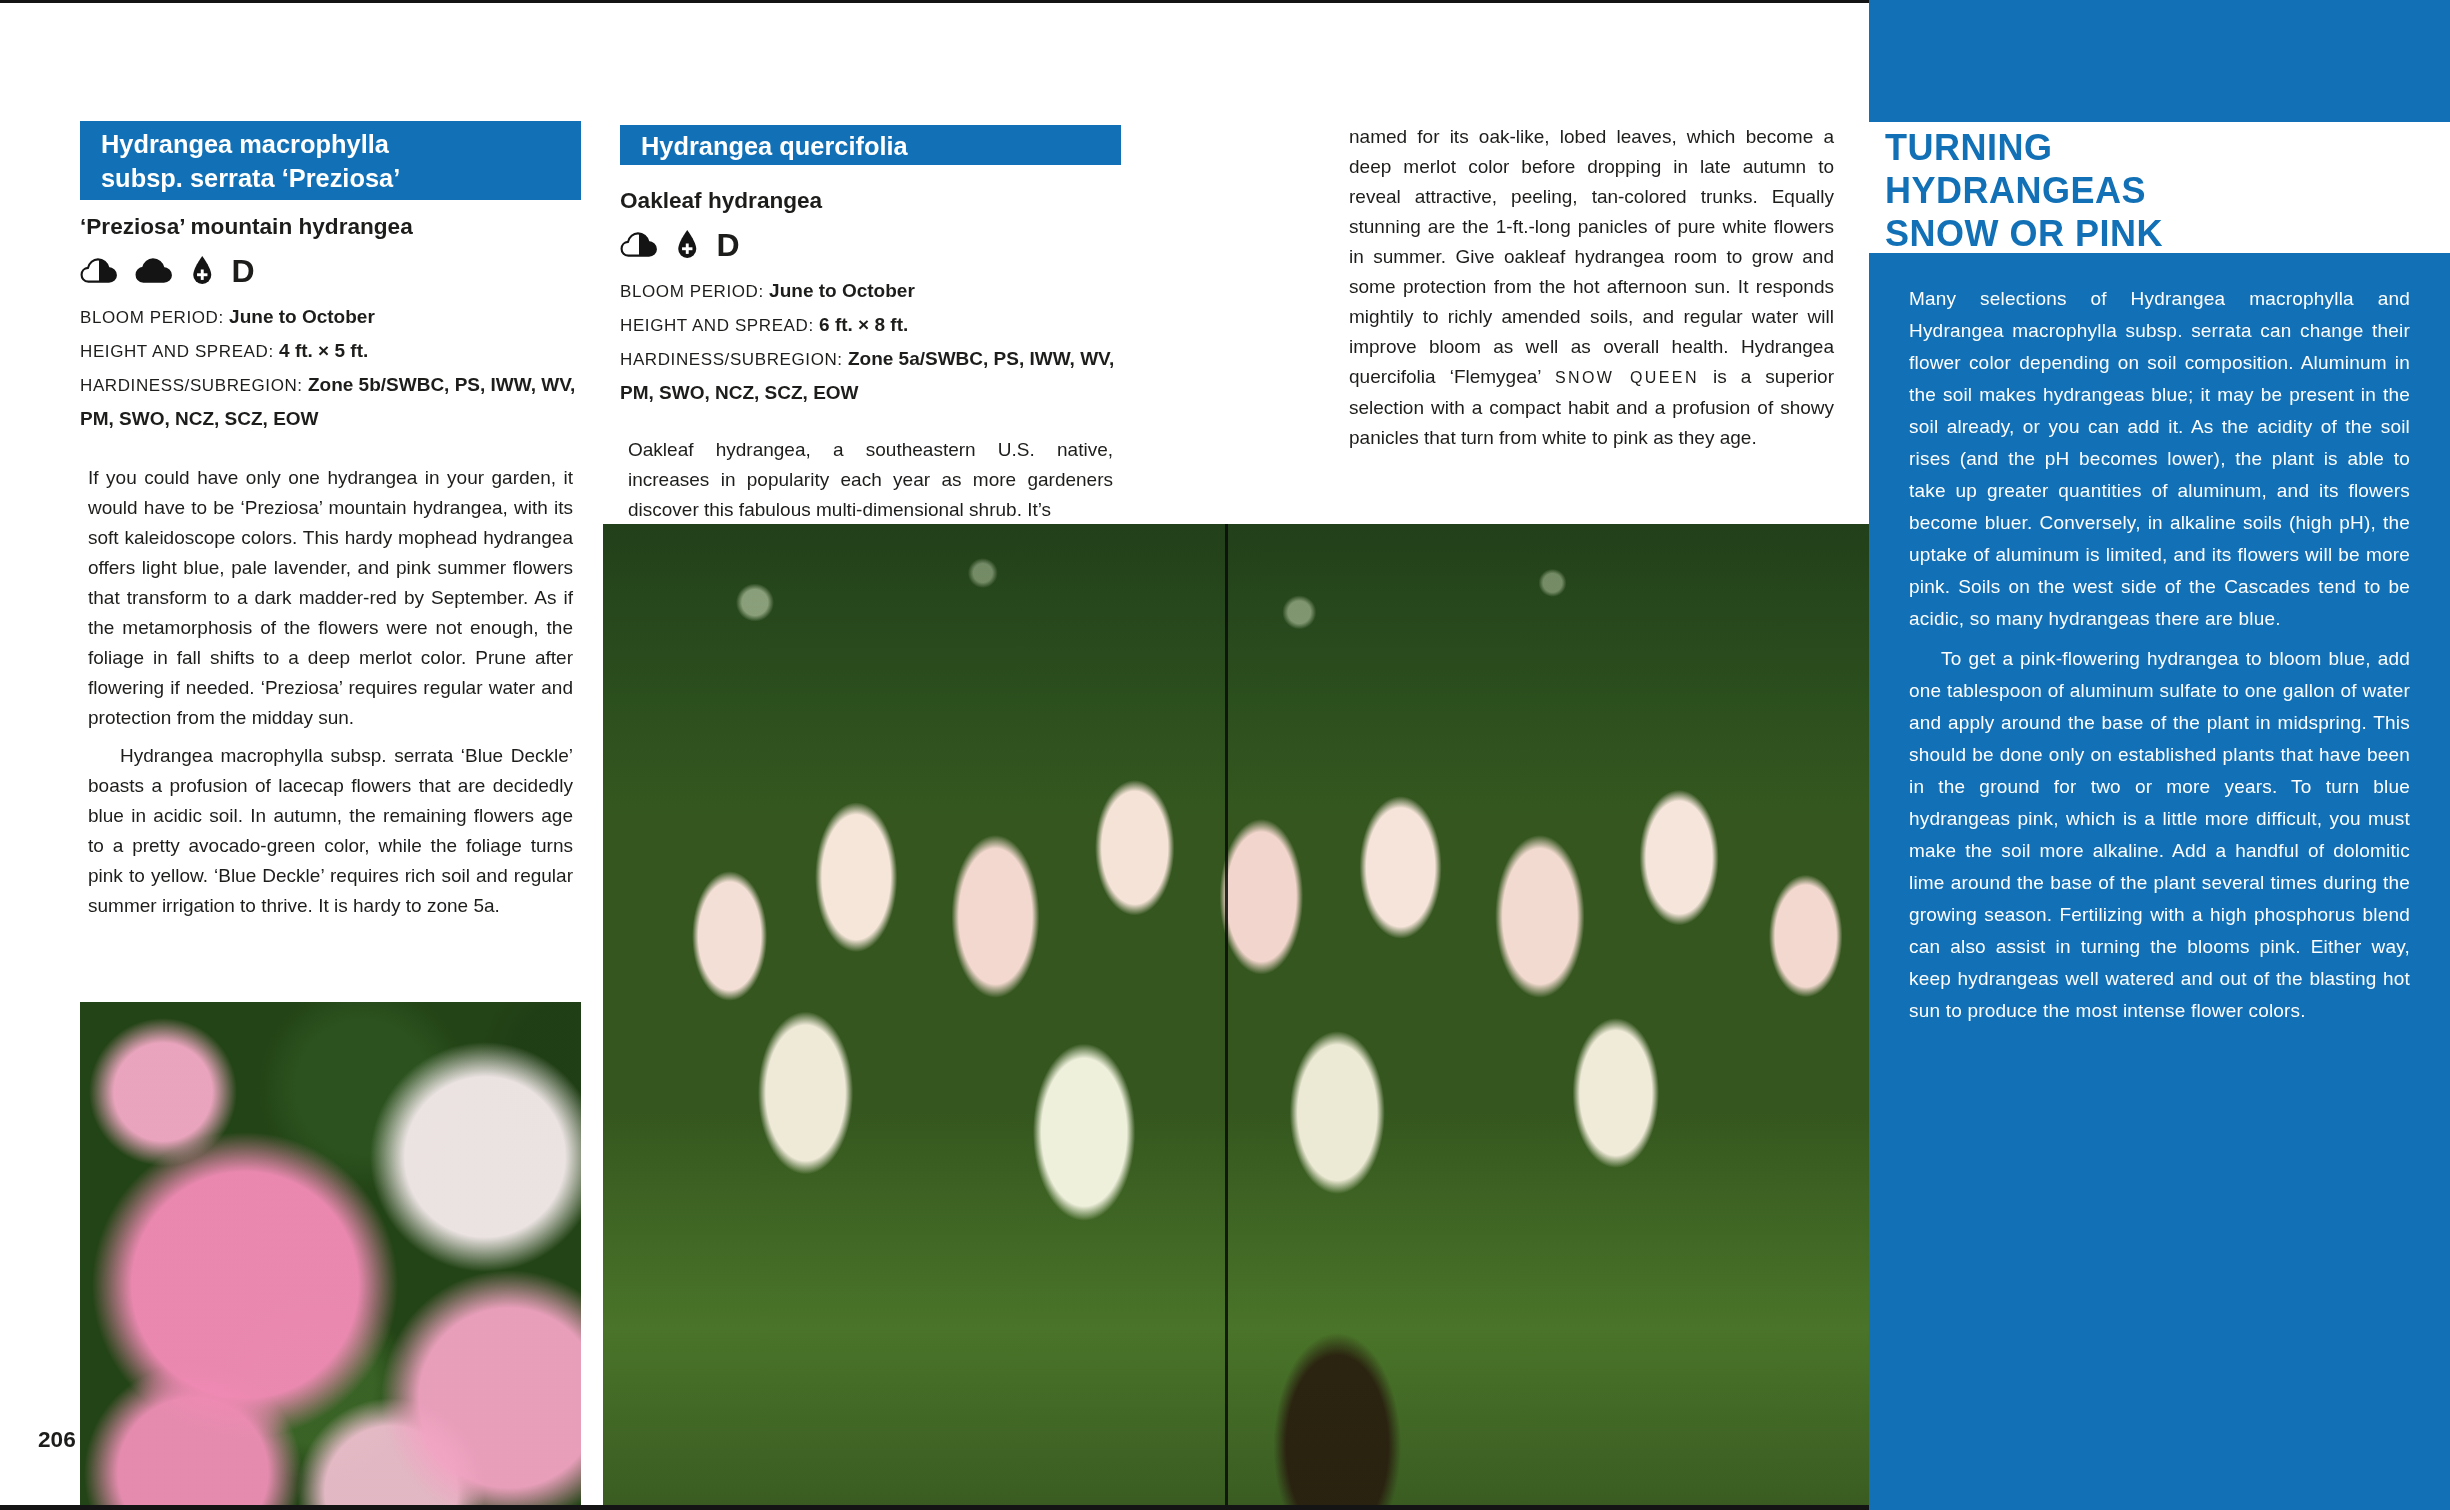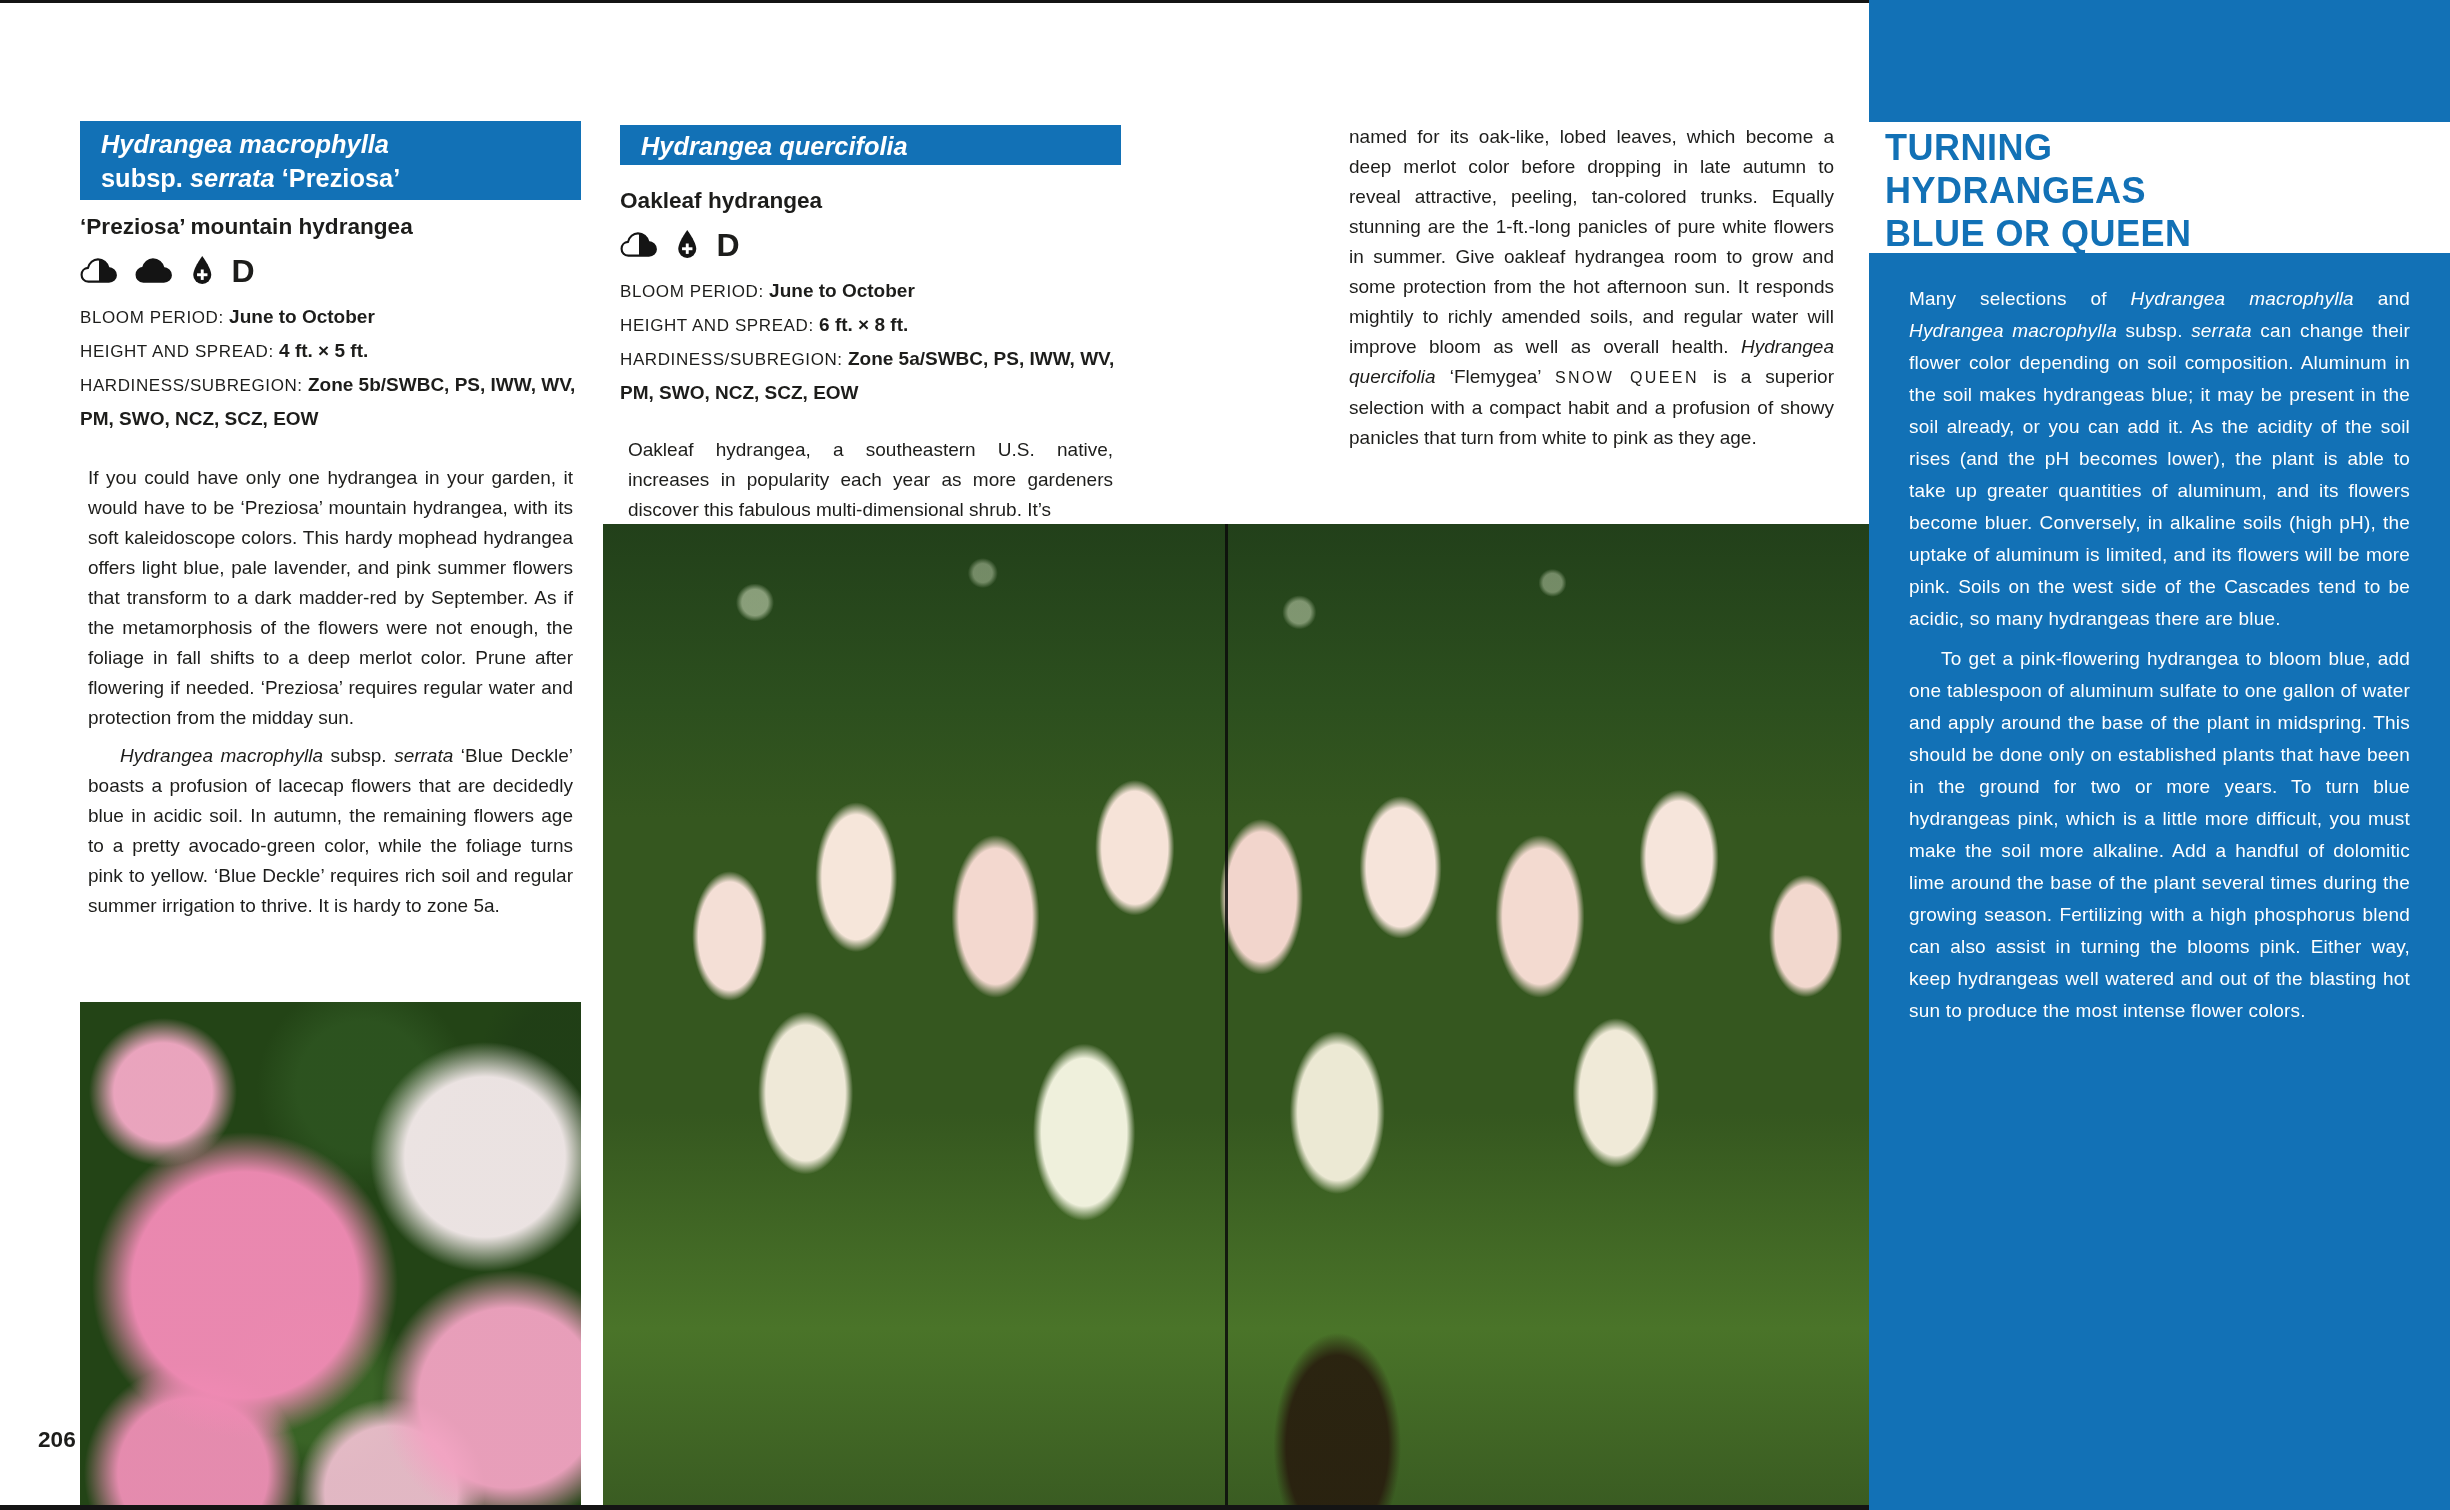--- a/index.html
+++ b/index.html
@@ -15,21 +15,21 @@
   .icon-row{display:flex;align-items:center;gap:17px;margin-top:15px;height:32px;}
   .icon-row svg{display:block;}
   .letter-d{font-size:32px;font-weight:bold;line-height:28px;}
   .details{margin-top:13px;}
   .detail-row{font-size:19px;line-height:33px;}
   .detail-label{font-size:17px;letter-spacing:0.6px;}
   .detail-value{font-weight:bold;}
   .body-text{margin-top:28px;}
   p.para{margin:8px;font-size:19px;line-height:30px;text-align:justify;}
   p.para-indent{text-indent:32px;}
-  .seg-italic{font-style:italic;}
+  .seg-italic{}
   .seg-roman{font-style:normal;}
   .seg-smallcaps{font-size:16px;letter-spacing:2.4px;}
   
   .sidebar{position:absolute;left:1869px;top:0;width:581px;height:1511px;background:#1271b6;}
   .sidebar-band{position:absolute;left:0;top:122px;width:581px;height:131px;background:#ffffff;overflow:hidden;}
   .sidebar-title{position:absolute;left:16px;top:3.8px;color:#1271b6;font-weight:bold;
                  font-size:36px;line-height:43px;letter-spacing:0.5px;}
   .sidebar-body{position:absolute;left:32px;top:275px;width:517px;color:#ffffff;}
   .sidebar-body p.para{font-size:19px;line-height:32px;letter-spacing:0.2px;}
   
@@ -182,21 +182,21 @@
 <div class="photo photo-left"></div>
 <div class="photo photo-center">
   <div class="gutter-seam"></div>
 </div>
 
 <aside class="sidebar">
   <div class="sidebar-band">
     <div class="sidebar-title">
       <div>TURNING</div>
       <div>HYDRANGEAS</div>
-      <div>BLUE OR QUEEN</div>
+      <div>SNOW OR PINK</div>
     </div>
   </div>
   <div class="sidebar-body">
     <p class="para"><span>Many selections of </span><span class="seg-italic">Hydrangea macrophylla</span><span> and </span><span class="seg-italic">Hydrangea macrophylla</span><span> subsp. </span><span class="seg-italic">serrata</span><span> can change their flower color depending on soil composition. Aluminum in the soil makes hydrangeas blue; it may be present in the soil already, or you can add it. As the acidity of the soil rises (and the pH becomes lower), the plant is able to take up greater quantities of aluminum, and its flowers become bluer. Conversely, in alkaline soils (high pH), the uptake of aluminum is limited, and its flowers will be more pink. Soils on the west side of the Cascades tend to be acidic, so many hydrangeas there are blue.</span></p>
     <p class="para para-indent"><span>To get a pink-flowering hydrangea to bloom blue, add one tablespoon of aluminum sulfate to one gallon of water and apply around the base of the plant in midspring. This should be done only on established plants that have been in the ground for two or more years. To turn blue hydrangeas pink, which is a little more difficult, you must make the soil more alkaline. Add a handful of dolomitic lime around the base of the plant several times during the growing season. Fertilizing with a high phosphorus blend can also assist in turning the blooms pink. Either way, keep hydrangeas well watered and out of the blasting hot sun to produce the most intense flower colors.</span></p>
   </div>
 </aside>
 
 <div class="page-number">206</div>
 

